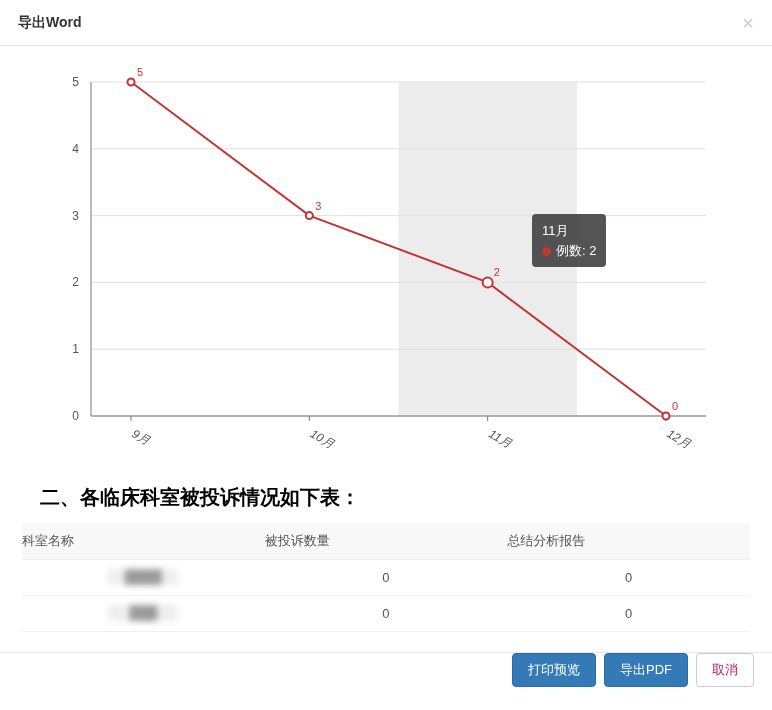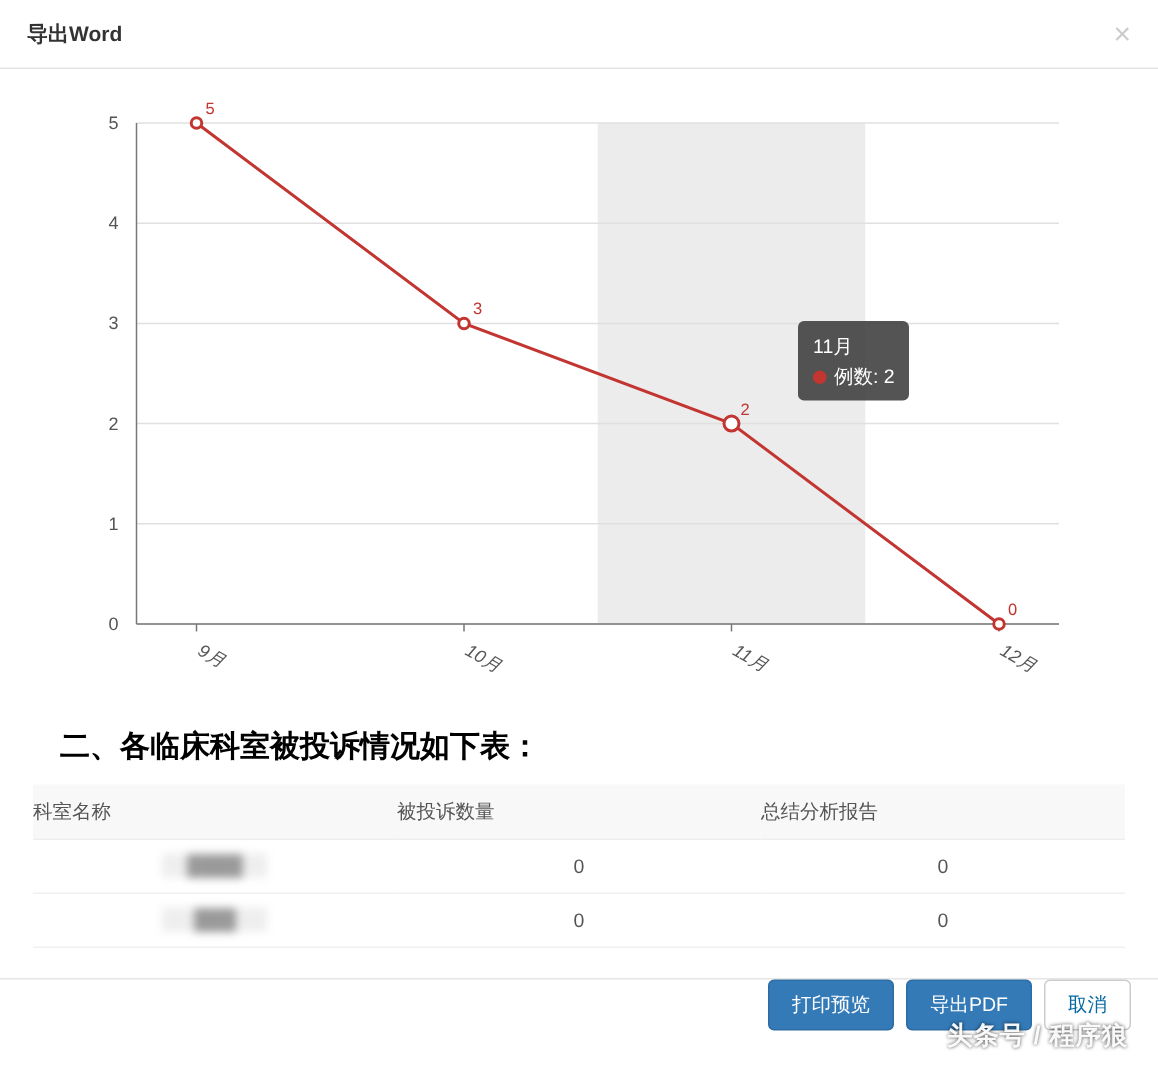--- a/index.html
+++ b/index.html
@@ -28,21 +28,21 @@
   .tooltip{position:absolute;background:rgba(60,60,60,.88);color:#fff;font-size:13px;padding:7px 10px;border-radius:4px;pointer-events:none;line-height:1.5;}
   .tt-dot{display:inline-block;width:9px;height:9px;border-radius:50%;background:#c23531;margin-right:5px;vertical-align:middle;}
   .sect-title{font-size:20px;font-weight:700;color:#000000;margin:12px 0 12px 18px;}
   table.report{width:100%;border-collapse:collapse;table-layout:fixed;}
   table.report th{background:#f8f8f8;font-weight:400;font-size:13px;color:#555;text-align:left;height:36px;border-bottom:1px solid #eee;}
   table.report td{font-size:13px;color:#555;text-align:center;height:36px;border-bottom:1px solid #f0f0f0;}
   .blur{filter:blur(3px);color:#999;background:#eee;display:inline-block;min-width:70px;height:16px;}
   .modal-footer{height:58px;border-top:1px solid #e5e5e5;display:flex;align-items:flex-start;justify-content:flex-end;padding:0 18px;gap:8px;position:relative;}
   .btn{height:34px;padding:0 15px;font-size:13px;border-radius:4px;cursor:pointer;border:1px solid transparent;display:inline-flex;align-items:center;justify-content:center;}
   .btn-primary{background:#337ab7;color:#fff;border-color:#2e6da4;}
-  .btn-default{background:#fff;color:#0369a1;border-color:#ccc;}
+  .btn-default{background:#fff;color:#be185d;border-color:#ccc;}
   .watermark{position:absolute;right:20px;bottom:8px;font-size:17px;font-weight:600;color:rgba(255,255,255,.95);text-shadow:0 0 3px rgba(0,0,0,.4),0 0 2px rgba(0,0,0,.4);pointer-events:none;letter-spacing:.5px;}
 </style>
 </head>
 <body>
 
 <div class="modal">
 
   <div class="modal-header">
     <div class="modal-title">导出Word</div>
     <div class="close-x">×</div>
@@ -118,16 +118,15 @@
           </tbody>
       </table>
 
     </div>
   </div>
 
   <div class="modal-footer">
     <button class="btn btn-primary">打印预览</button>
     <button class="btn btn-primary">导出PDF</button>
     <button class="btn btn-default">取消</button>
-    <div class="watermark">头条号 / 程序狼</div>
   </div>
 
 </div>
 
 </body></html>

